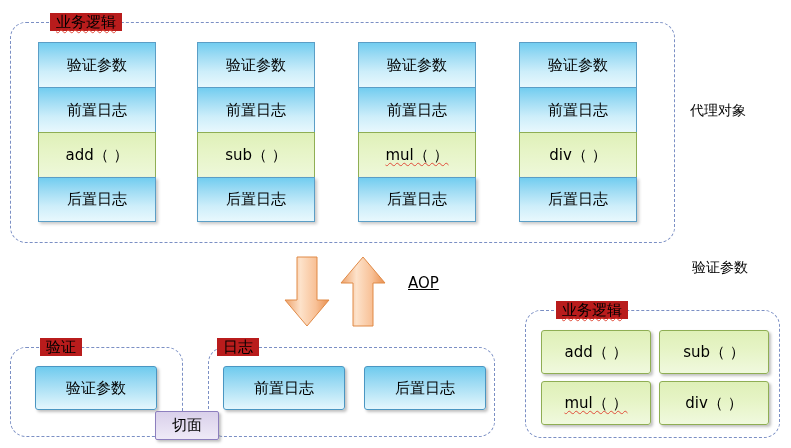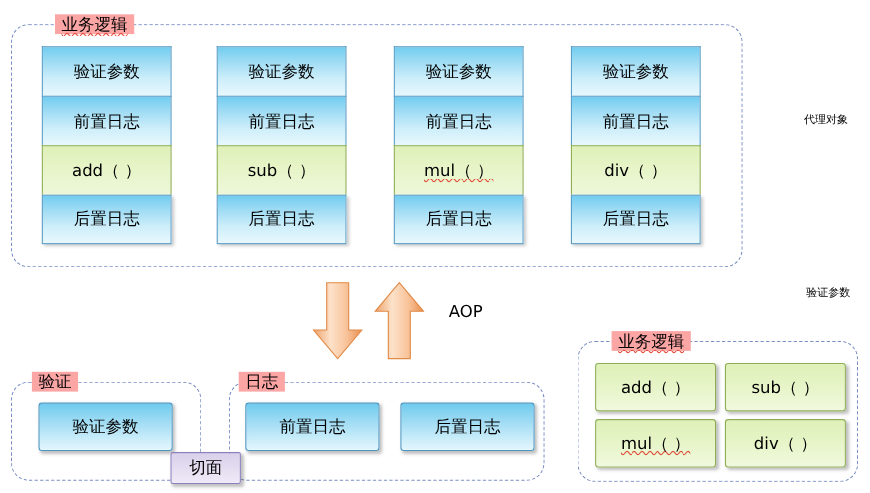--- a/index.html
+++ b/index.html
@@ -25,21 +25,21 @@
     position: absolute;
     border: 1px dashed #7b8fc4;
     border-radius: 16px;
     box-sizing: border-box;
     background: transparent;
   }
 
   
   .box-label {
     position: absolute;
-    background: #fca5a5;
+    background: #b91c1c;
     padding: 0 6px;
     font-size: 15px;
     line-height: 18px;
     white-space: nowrap;
     color: #000000;
   }
   .squiggle {
     text-decoration: underline;
     text-decoration-style: wavy;
     text-decoration-color: #e04b3a;
@@ -49,23 +49,22 @@
 
   
   .free-label {
     position: absolute;
     font-size: 15px;
     line-height: 18px;
     white-space: nowrap;
     color: #000000;
   }
   .free-label.big {
-    font-size: 10px;
+    font-size: 14px;
     font-weight: normal;
-    margin-left: 41px;
   }
 
   
   .proxy-col {
     position: absolute;
     box-sizing: border-box;
   }
   .cell {
     box-sizing: border-box;
     width: 100%;
@@ -166,21 +165,21 @@
   </div>
 
   <div class="proxy-col" style="left:519px; top:42px; width:118px;">
     <div class="cell blue">验证参数</div>
     <div class="cell blue">前置日志</div>
     <div class="cell green">div（ ）</div>
     <div class="cell blue">后置日志</div>
   </div>
 
 
-  <div class="free-label" style="left:408px; top:274px;">AOP</div>
+  <div class="free-label" style="left:408px; top:274px;text-decoration:underline;">AOP</div>
 
   <div class="free-label big" style="left:692px; top:258px;">验证参数</div>
 
   <div class="arrow" style="left:284px; top:256px; width:46px; height:72px;">
     <svg width="46" height="72" viewBox="0 0 46 72">
       <defs>
         <linearGradient id="gdown" x1="0" y1="0" x2="1" y2="0">
           <stop offset="0%" stop-color="#eda169"></stop>
           <stop offset="35%" stop-color="#fde2ca"></stop>
           <stop offset="70%" stop-color="#f8c197"></stop>
@@ -199,21 +198,21 @@
           <stop offset="35%" stop-color="#fde2ca"></stop>
           <stop offset="70%" stop-color="#f8c197"></stop>
           <stop offset="100%" stop-color="#e98f4e"></stop>
         </linearGradient>
       </defs>
       <polygon points="23,1 45,27 33,27 33,70 13,70 13,27 1,27" fill="url(#gup)" stroke="#e08a47" stroke-width="1"></polygon>
     </svg>
   </div>
 
   <div class="dashed-box" style="left:10px; top:347px; width:173px; height:90px;"></div>
-  <div class="box-label" style="left:29px; top:338px;">验证</div>
+  <div class="box-label" style="left:40px; top:338px;">验证</div>
   <div class="std-box blue" style="left:35px; top:366px; width:122px; height:44px;">验证参数</div>
 
   <div class="dashed-box" style="left:208px; top:347px; width:287px; height:90px;"></div>
   <div class="box-label" style="left:217px; top:338px;">日志</div>
   <div class="std-box blue" style="left:223px; top:366px; width:122px; height:44px;">前置日志</div>
   <div class="std-box blue" style="left:364px; top:366px; width:122px; height:44px;">后置日志</div>
 
   <div class="badge-aspect" style="left:155px; top:411px; width:64px; height:29px;">切面</div>
 
   <div class="dashed-box" style="left:525px; top:310px; width:255px; height:128px;"></div>

